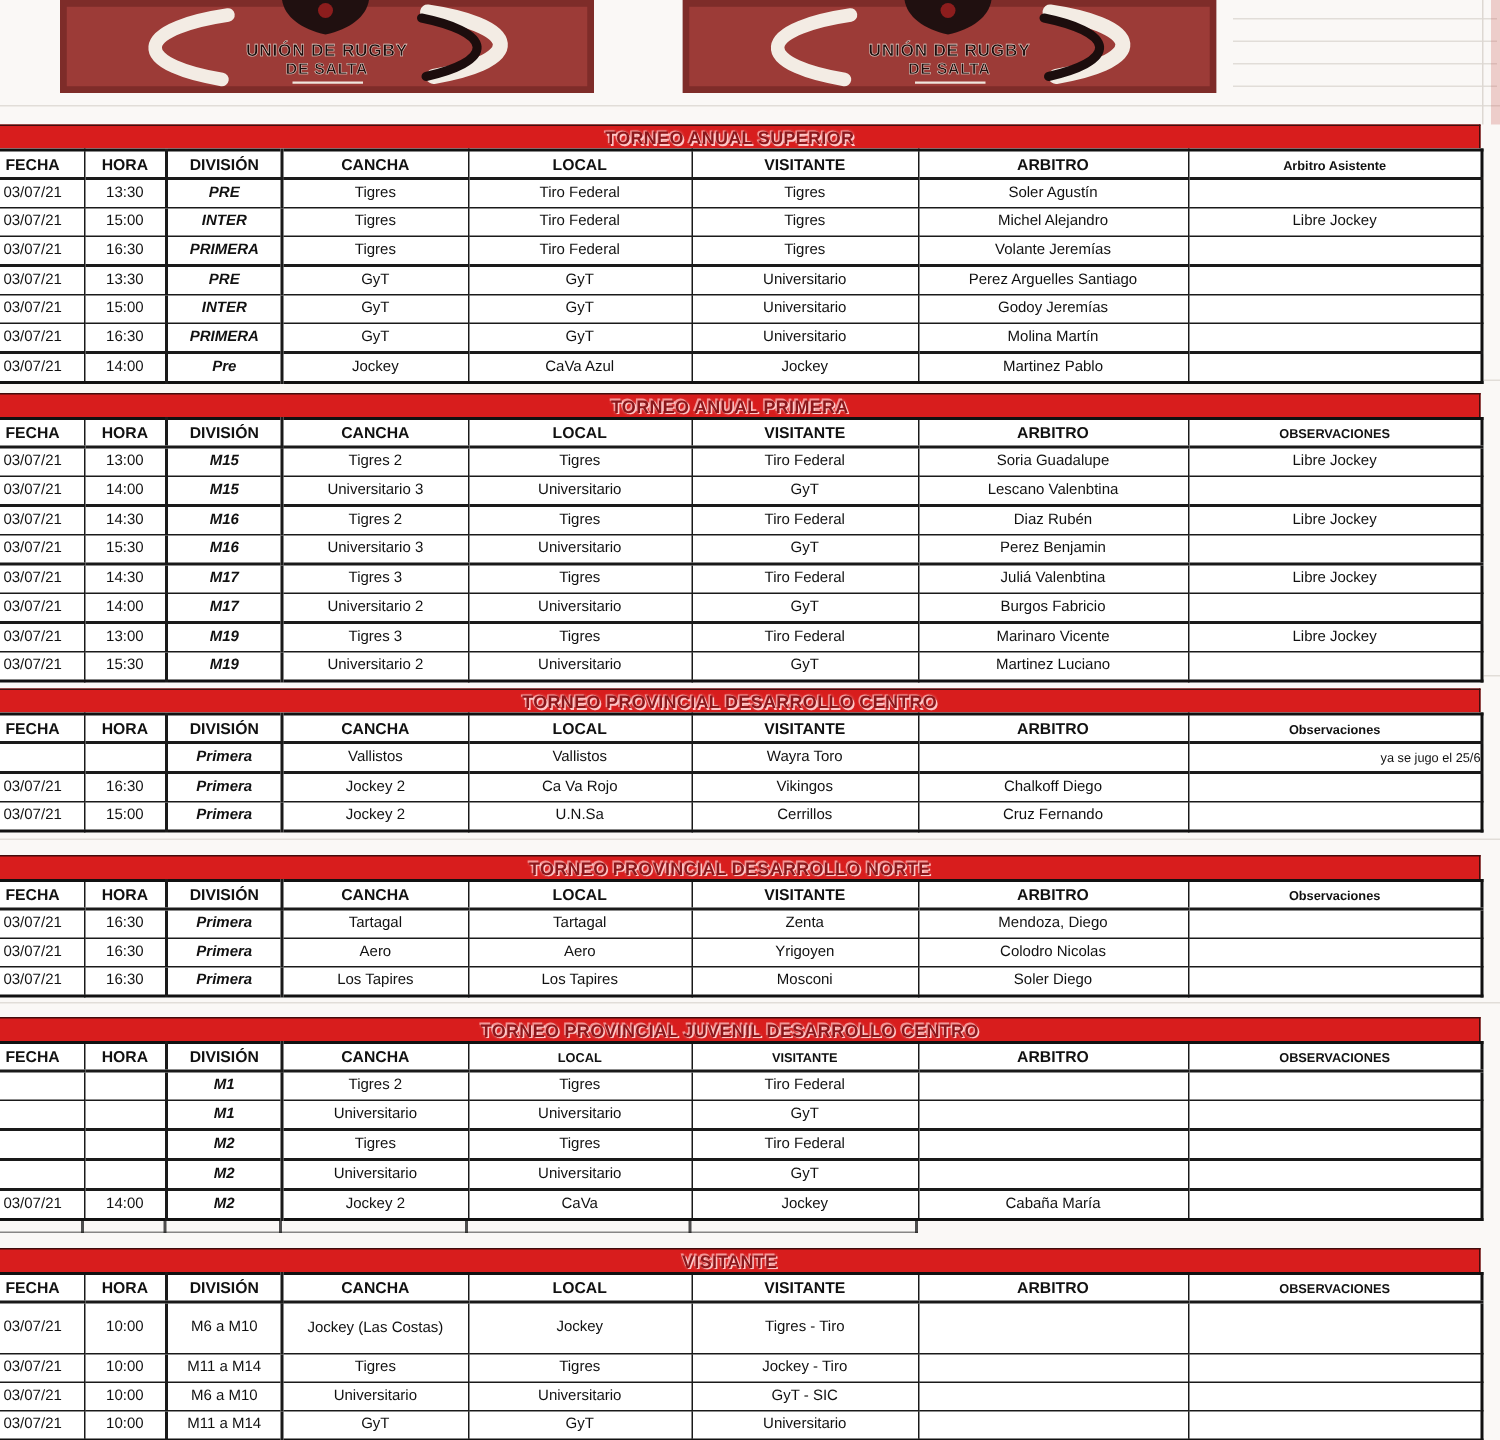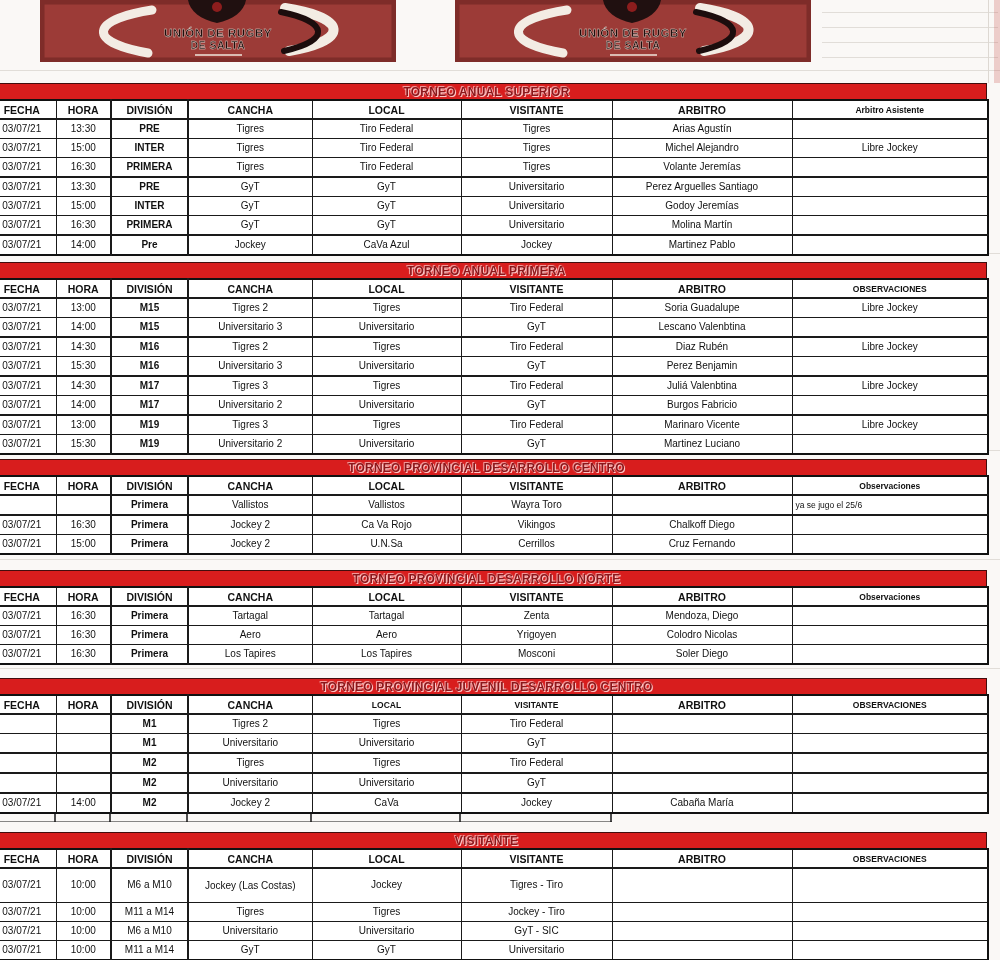--- a/index.html
+++ b/index.html
@@ -28,24 +28,24 @@
     white-space:nowrap;
   }
   table.sched{border-collapse:collapse;table-layout:fixed;width:100%;background:#fff;border:2.5px solid #111;}
   table.sched th,table.sched td{
     border:1.5px solid #1a1a1a;padding:0;text-align:center;vertical-align:middle;
     overflow:hidden;white-space:nowrap;color:#111;
   }
   table.sched th{height:17px;font-size:10.5px;font-weight:bold;border-bottom-width:2.5px;}
   table.sched th.sm{font-size:8.5px;}
   table.sched td{height:18px;font-size:10px;line-height:1;}
-  table.sched td.b{font-weight:bold;}
+  table.sched td.b{font-weight:bold;font-style:italic;}
   table.sched .divcol{border-left-width:2.5px;border-right-width:2.5px;}
   table.sched tr.thick td{border-top-width:2.5px;}
-  table.sched td.note{font-size:8.5px;text-align:left;padding-left:3px;}
+  table.sched td.note{font-size:8.5px;text-align:right;padding-left:3px;}
   table.sched td.wrap{white-space:normal;line-height:1.15;}
 </style>
 </head>
 <body>
 
 <div id="stage">
 
   <div class="hgrid" style="left:822px;top:12px;width:176px;"></div>
   <div class="hgrid" style="left:822px;top:27px;width:176px;"></div>
   <div class="hgrid" style="left:822px;top:42px;width:176px;"></div>
@@ -125,21 +125,21 @@
             </tr>
           </thead>
           <tbody>
             <tr style="height: 18px;">
               <td>03/07/21</td>
               <td>13:30</td>
               <td class="divcol b">PRE</td>
               <td>Tigres</td>
               <td>Tiro Federal</td>
               <td>Tigres</td>
-              <td>Arias Agustín</td>
+              <td>Soler Agustín</td>
               <td></td>
             </tr>
             <tr style="height: 18px;">
               <td>03/07/21</td>
               <td>15:00</td>
               <td class="divcol b">INTER</td>
               <td>Tigres</td>
               <td>Tiro Federal</td>
               <td>Tigres</td>
               <td>Michel Alejandro</td>

